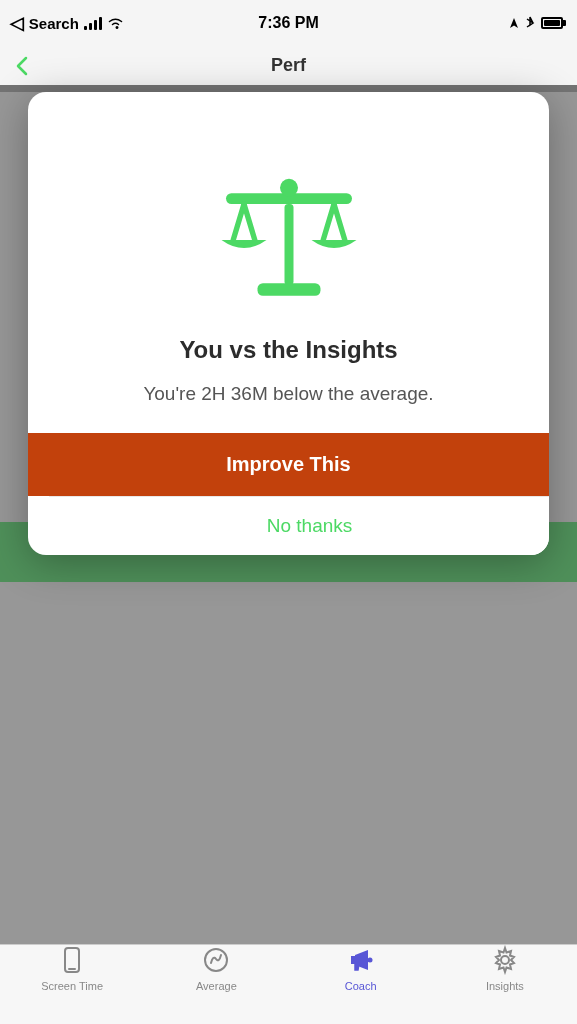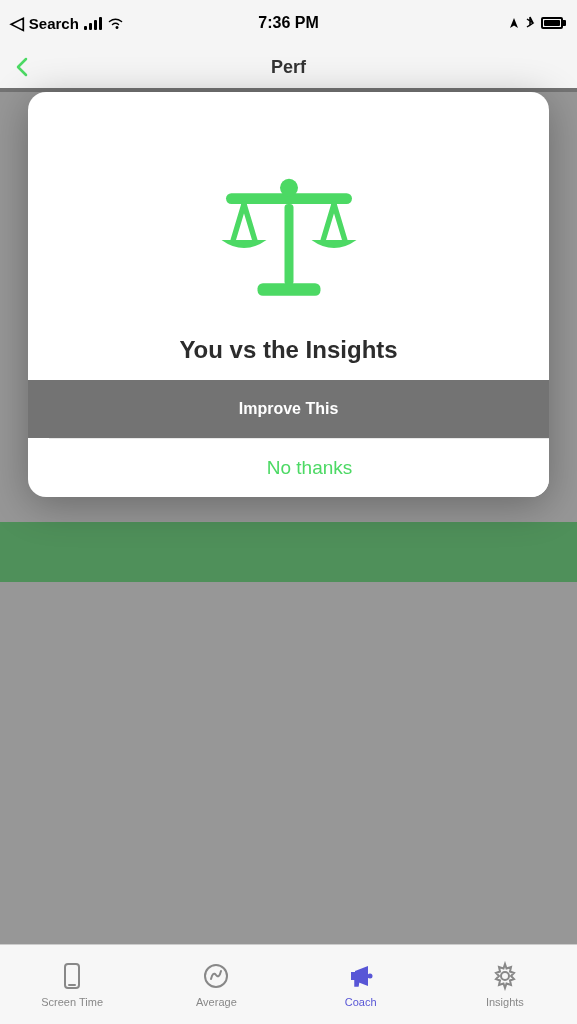--- a/index.html
+++ b/index.html
@@ -101,21 +101,21 @@
     }
 
     
     .nav-bar {
       width: 100%;
       height: 46px;
       background: #f5f5f5;
       display: flex;
       align-items: center;
       padding: 0 16px;
-      border-bottom: 4px solid #737373;
+      border-bottom: 7px solid #737373;
       position: relative;
       z-index: 10;
     }
     .back-btn {
       display: flex;
       align-items: center;
       gap: 4px;
       color: #4cd964;
       font-size: 17px;
     }
@@ -215,23 +215,23 @@
       color: #555;
       text-align: center;
       line-height: 1.5;
       margin-bottom: 24px;
     }
 
     
     .improve-btn {
       width: 100%;
       padding: 20px;
-      background: #737373;
+      background: #c2410c;
       border: none;
-      font-size: 16px;
+      font-size: 20px;
       font-weight: 600;
       color: #fff;
       text-align: center;
       cursor: pointer;
       margin-top: 0;
     }
 
     .no-thanks-btn {
       width: 100%;
       padding: 18px;
@@ -249,21 +249,20 @@
     
     .tab-bar {
       position: absolute;
       bottom: 0;
       left: 0;
       width: 100%;
       height: 80px;
       background: #f7f7f7;
       border-top: 1px solid #ccc;
       display: flex;
-      align-items: center;
       justify-content: space-around;
       z-index: 10;
     }
 
     .tab-item {
       display: flex;
       flex-direction: column;
       align-items: center;
       gap: 5px;
       flex: 1;
@@ -357,20 +356,21 @@
 
         <path d="M25 120 Q50 138 75 120" fill="#4cd964"></path>
 
         <path d="M125 120 Q150 138 175 120" fill="#4cd964"></path>
 
         <circle cx="100" cy="62" r="10" fill="#4cd964"></circle>
       </svg>
     </div>
 
     <h2 class="modal-title">You vs the Insights</h2>
+    <p class="modal-comparison">You're 2H 36M below the average.</p>
 
   </div>
 
   <button class="improve-btn">Improve This</button>
   <button class="no-thanks-btn">No thanks</button>
 </div>
 
 <div class="tab-bar">
 
   <div class="tab-item">

